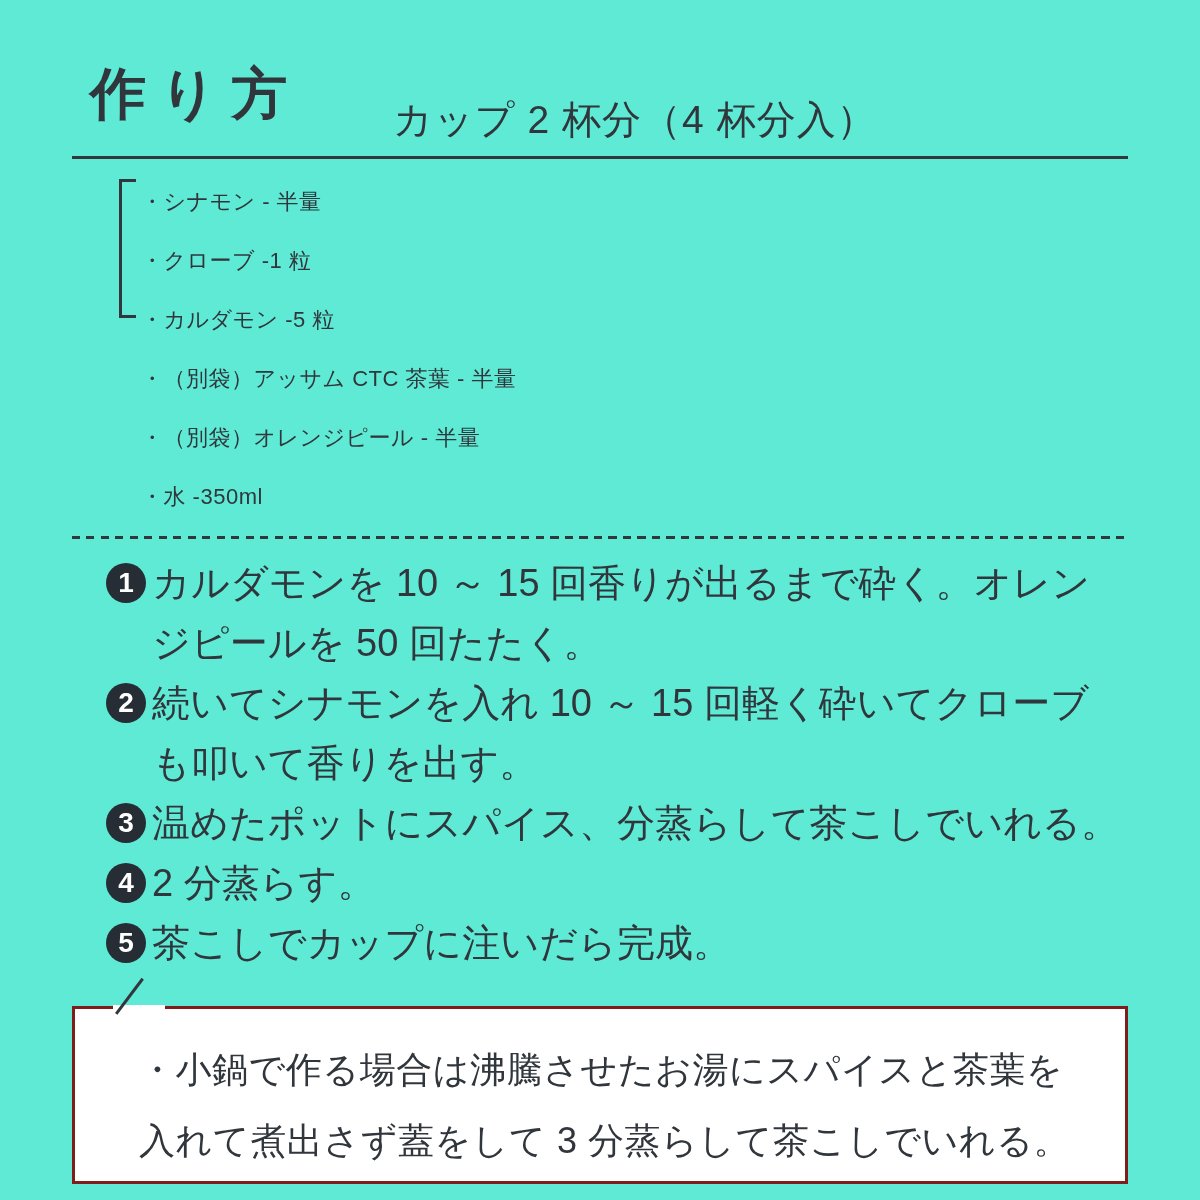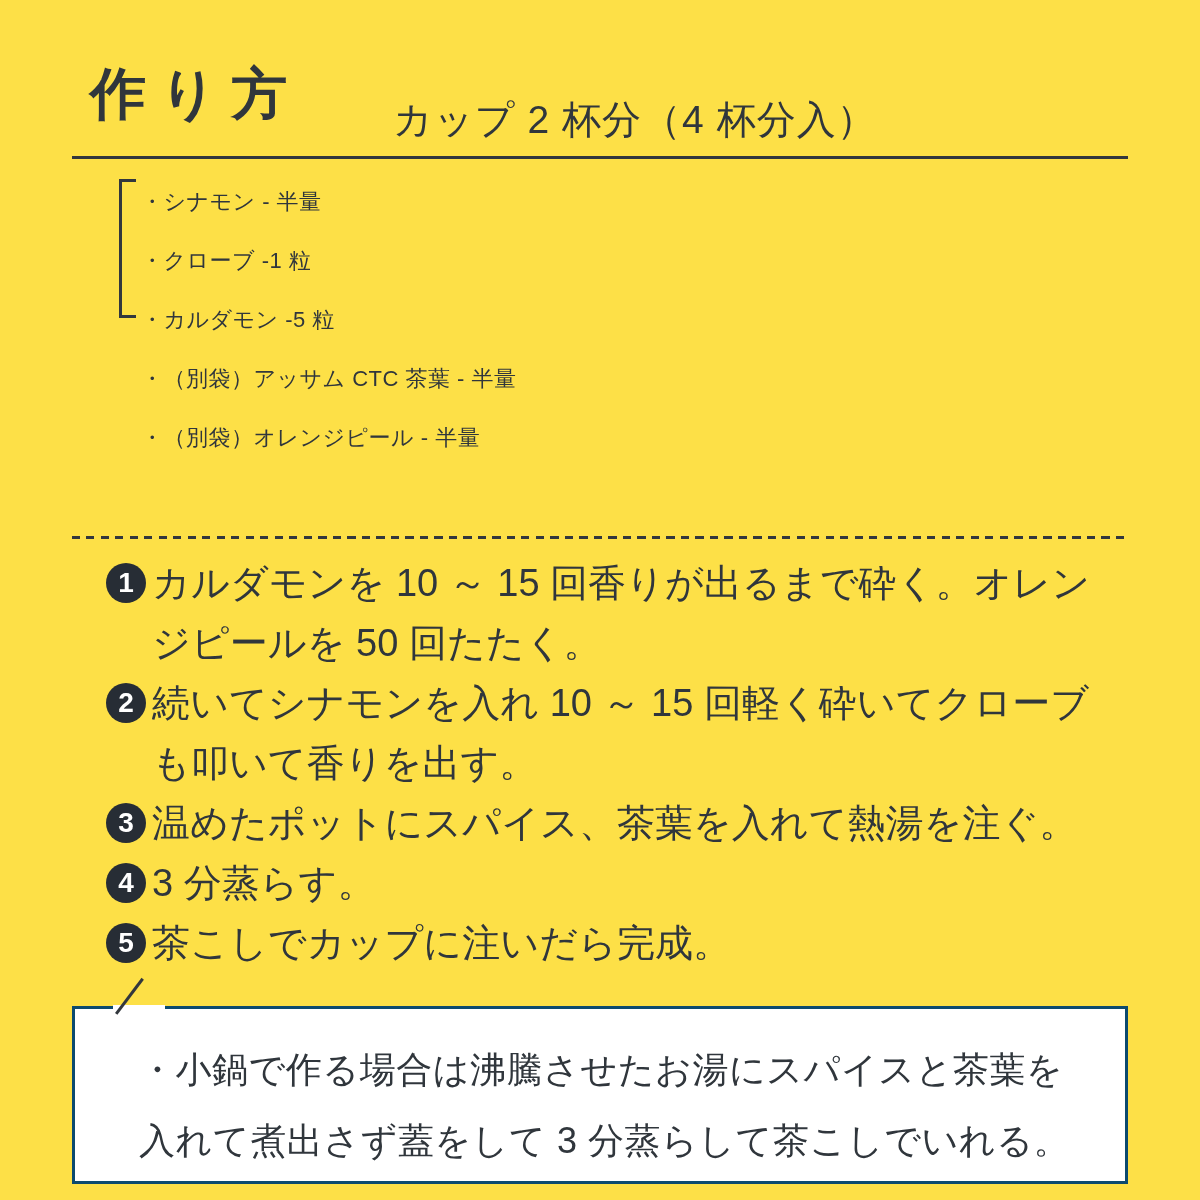--- a/index.html
+++ b/index.html
@@ -4,21 +4,21 @@
 <style>
   * { margin: 0; padding: 0; box-sizing: border-box; }
   html, body { background: #ffffff; }
   body {
     width: 1200px; height: 1200px;
     font-family: "Liberation Sans", "DejaVu Sans", sans-serif;
     color: #30363c;
     position: relative;
     overflow: hidden;
   }
-  .sheet { position: relative; width: 1200px; height: 1200px; background: #fde047; }
+  .sheet { position: relative; width: 1200px; height: 1200px; background: #5eead4; }
 
   
   .page-title {
     position: absolute; left: 90px; top: 58px;
     font-size: 56px; font-weight: 700; letter-spacing: 14px;
     line-height: 1.3;
   }
   .serving {
     position: absolute; left: 393px; top: 93px;
     font-size: 39px; letter-spacing: 1px;
@@ -60,21 +60,21 @@
     width: 40px; height: 40px; border-radius: 50%;
     background: #272d35; color: #ffffff;
     font-size: 28px; font-weight: 700;
     display: flex; align-items: center; justify-content: center;
   }
 
   
   .note-bubble {
     position: absolute; left: 72px; top: 1006px;
     width: 1056px; height: 178px;
-    border: 3px solid #0c4a6e;
+    border: 3px solid #7f1d1d;
     background: #ffffff;
   }
   .note-bubble::before { 
     content: ""; position: absolute; top: -4px; left: 38px;
     width: 52px; height: 6px; background: #ffffff;
   }
   .note-tail {
     position: absolute; left: 40px; top: -40px;
     width: 3px; height: 44px; background: #32373d;
     transform-origin: bottom left; transform: rotate(37deg);
@@ -95,42 +95,43 @@
 
   <hr class="divider-solid">
 
   <div class="group-bracket"></div>
   <ul class="ingredients">
     <li>・シナモン - 半量</li>
     <li>・クローブ -1 粒</li>
     <li>・カルダモン -5 粒</li>
     <li>・（別袋）アッサム CTC 茶葉 - 半量</li>
     <li>・（別袋）オレンジピール - 半量</li>
+    <li>・水 -350ml</li>
   </ul>
 
   <div class="divider-dashed"></div>
 
   <div class="steps">
     <div class="step">
       <span class="step-num">1</span>
       <span class="step-text">カルダモンを 10 ～ 15 回香りが出るまで砕く。オレン
 ジピールを 50 回たたく。</span>
     </div>
     <div class="step">
       <span class="step-num">2</span>
       <span class="step-text">続いてシナモンを入れ 10 ～ 15 回軽く砕いてクローブ
 も叩いて香りを出す。</span>
     </div>
     <div class="step">
       <span class="step-num">3</span>
-      <span class="step-text">温めたポットにスパイス、茶葉を入れて熱湯を注ぐ。</span>
+      <span class="step-text">温めたポットにスパイス、分蒸らして茶こしでいれる。</span>
     </div>
     <div class="step">
       <span class="step-num">4</span>
-      <span class="step-text">3 分蒸らす。</span>
+      <span class="step-text">2 分蒸らす。</span>
     </div>
     <div class="step">
       <span class="step-num">5</span>
       <span class="step-text">茶こしでカップに注いだら完成。</span>
     </div>
   </div>
 
   <div class="note-bubble">
     <span class="note-tail"></span>
     <p class="note-text">・小鍋で作る場合は沸騰させたお湯にスパイスと茶葉を

